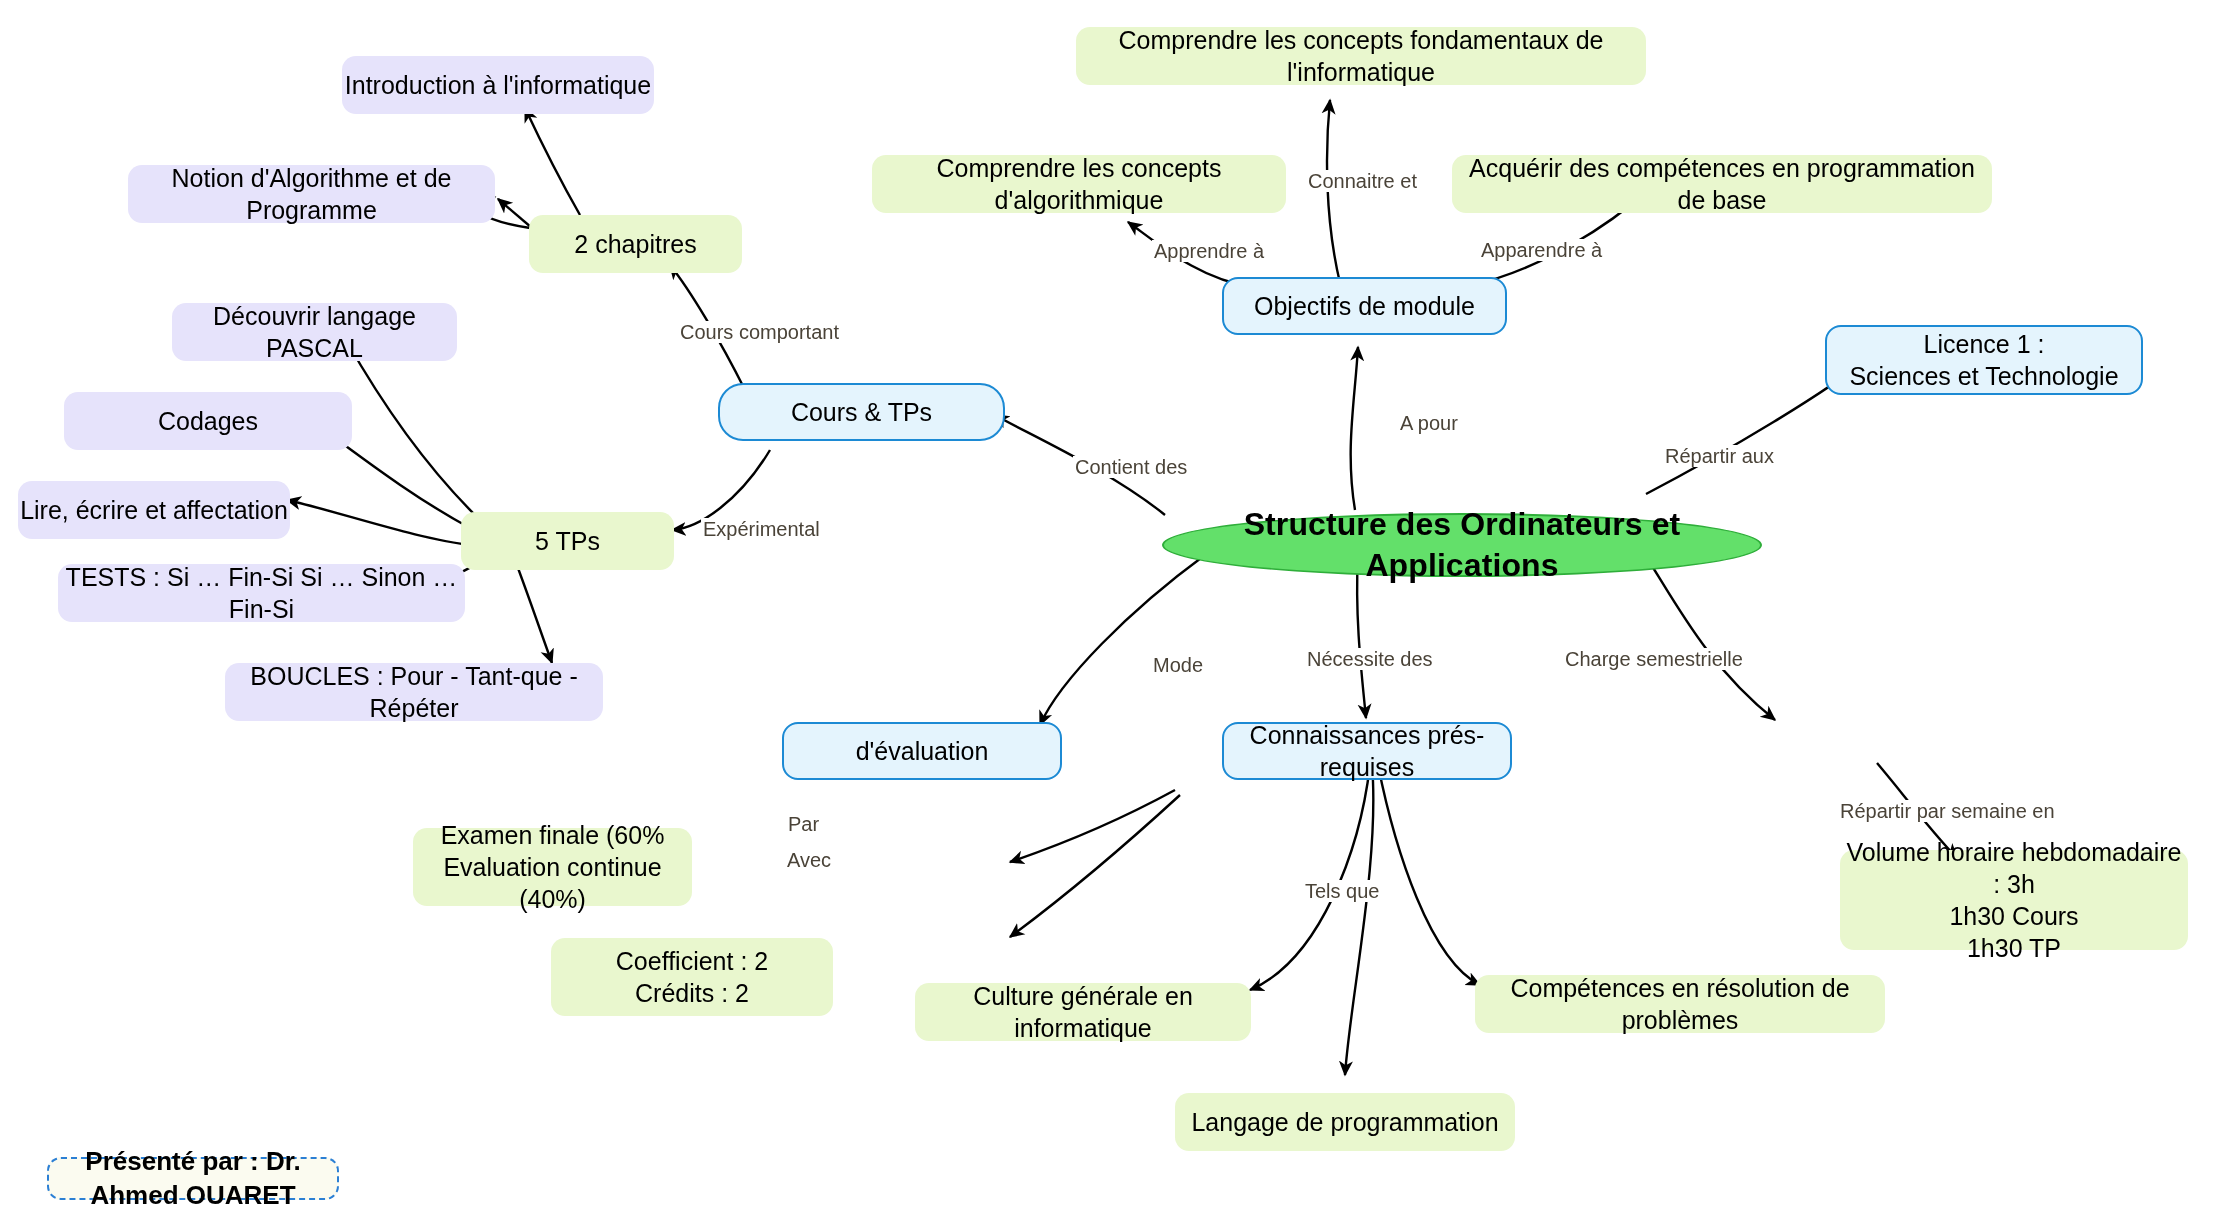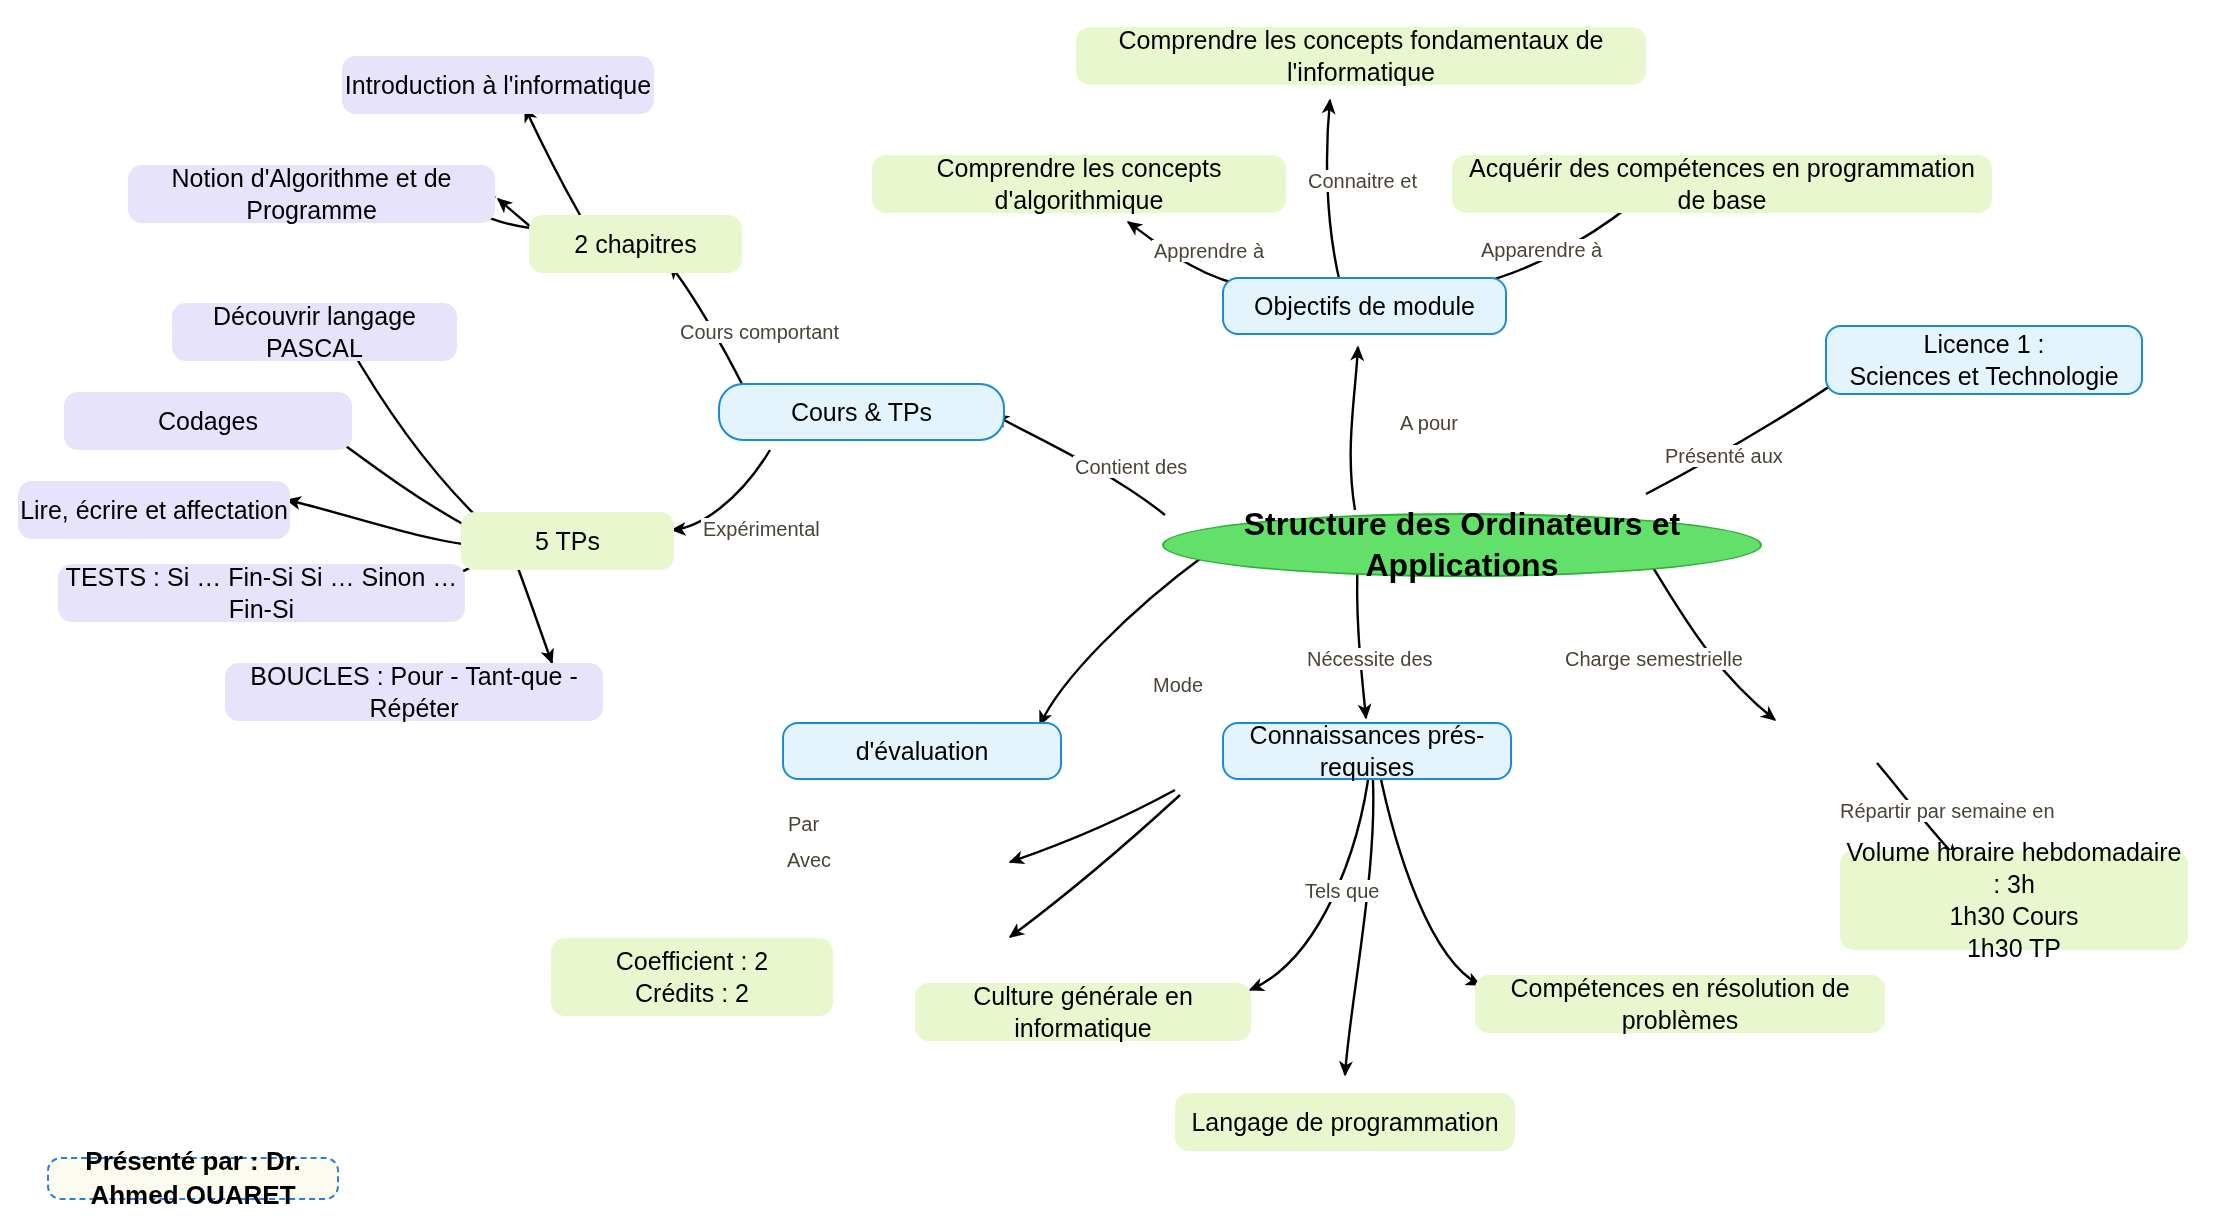--- a/index.html
+++ b/index.html
@@ -177,20 +177,22 @@
   <div class="node n-blue" style="left:1825px; top:325px; width:318px; height:70px;">Licence 1 :
 Sciences et Technologie</div>
 
 
   <div class="node n-grn" style="left:1840px; top:850px; width:348px; height:100px;">Volume horaire hebdomadaire : 3h
 1h30 Cours
 1h30 TP</div>
 
   <div class="node n-blue" style="left:782px; top:722px; width:280px; height:58px;">d'évaluation</div>
 
+  <div class="node n-grn" style="left:413px; top:828px; width:279px; height:78px;">Examen finale (60%
+Evaluation continue (40%)</div>
 
   <div class="node n-grn" style="left:551px; top:938px; width:282px; height:78px;">Coefficient : 2
 Crédits : 2</div>
 
   <div class="node n-blue" style="left:1222px; top:722px; width:290px; height:58px;">Connaissances prés-requises</div>
 
   <div class="node n-grn" style="left:915px; top:983px; width:336px; height:58px;">Culture générale en informatique</div>
 
   <div class="node n-grn" style="left:1475px; top:975px; width:410px; height:58px;">Compétences en résolution de problèmes</div>
 
@@ -203,27 +205,27 @@
   <div class="edge-label" style="left:1073px; top:456px;">Contient des</div>
 
   <div class="edge-label" style="left:1398px; top:412px;">A pour</div>
 
   <div class="edge-label" style="left:1306px; top:170px;">Connaitre et</div>
 
   <div class="edge-label" style="left:1152px; top:240px;">Apprendre à</div>
 
   <div class="edge-label" style="left:1479px; top:239px;">Apparendre à</div>
 
-  <div class="edge-label" style="left:1663px; top:445px;">Présenté aux</div>
+  <div class="edge-label" style="left:1663px; top:445px;">Répartir aux</div>
 
   <div class="edge-label" style="left:1563px; top:648px;">Charge semestrielle</div>
 
   <div class="edge-label" style="left:1838px; top:800px;">Répartir par semaine en</div>
 
-  <div class="edge-label" style="left:1151px; top:674px;">Mode</div>
+  <div class="edge-label" style="left:1151px; top:654px;">Mode</div>
 
   <div class="edge-label" style="left:786px; top:813px;">Par</div>
 
   <div class="edge-label" style="left:785px; top:849px;">Avec</div>
 
   <div class="edge-label" style="left:1305px; top:648px;">Nécessite des</div>
 
   <div class="edge-label" style="left:1303px; top:880px;">Tels que</div>
 
   <div class="node n-presenter" style="left:47px; top:1157px; width:292px; height:43px;">Présenté par :  Dr. Ahmed OUARET</div>

